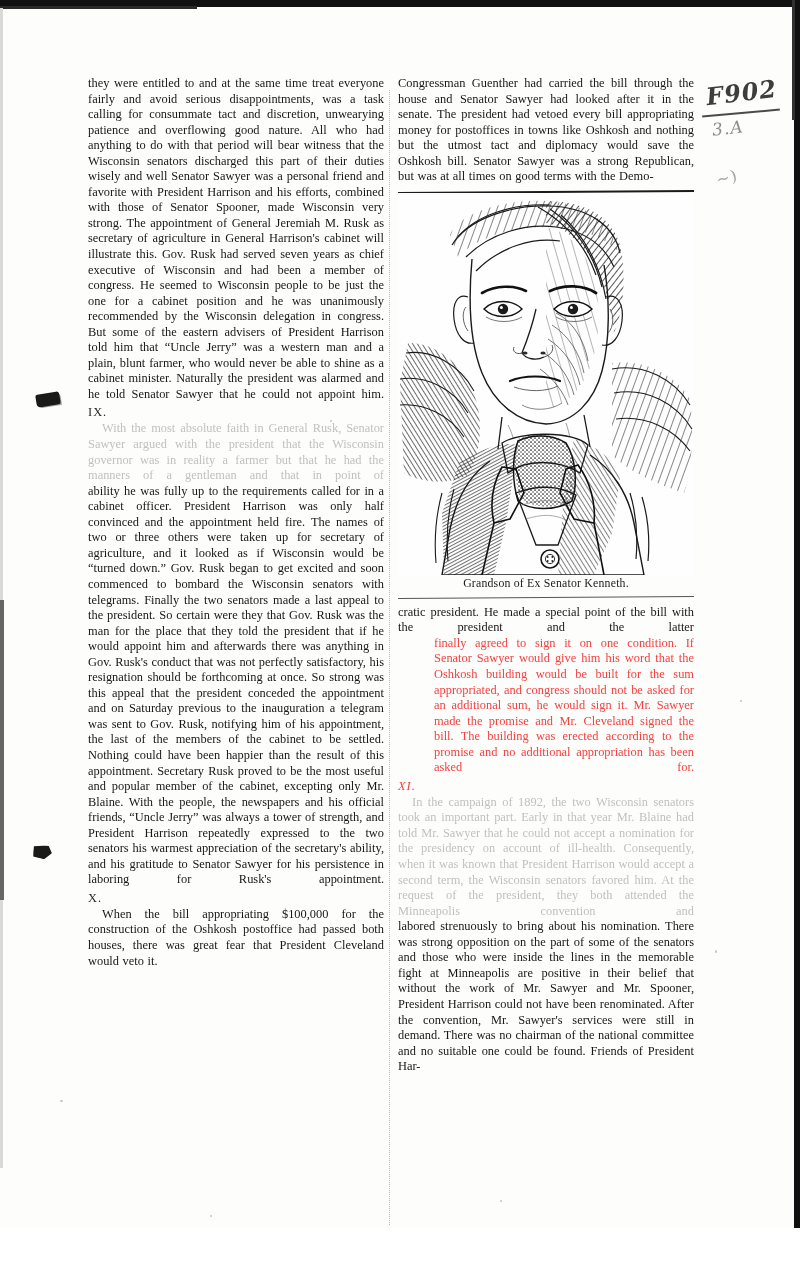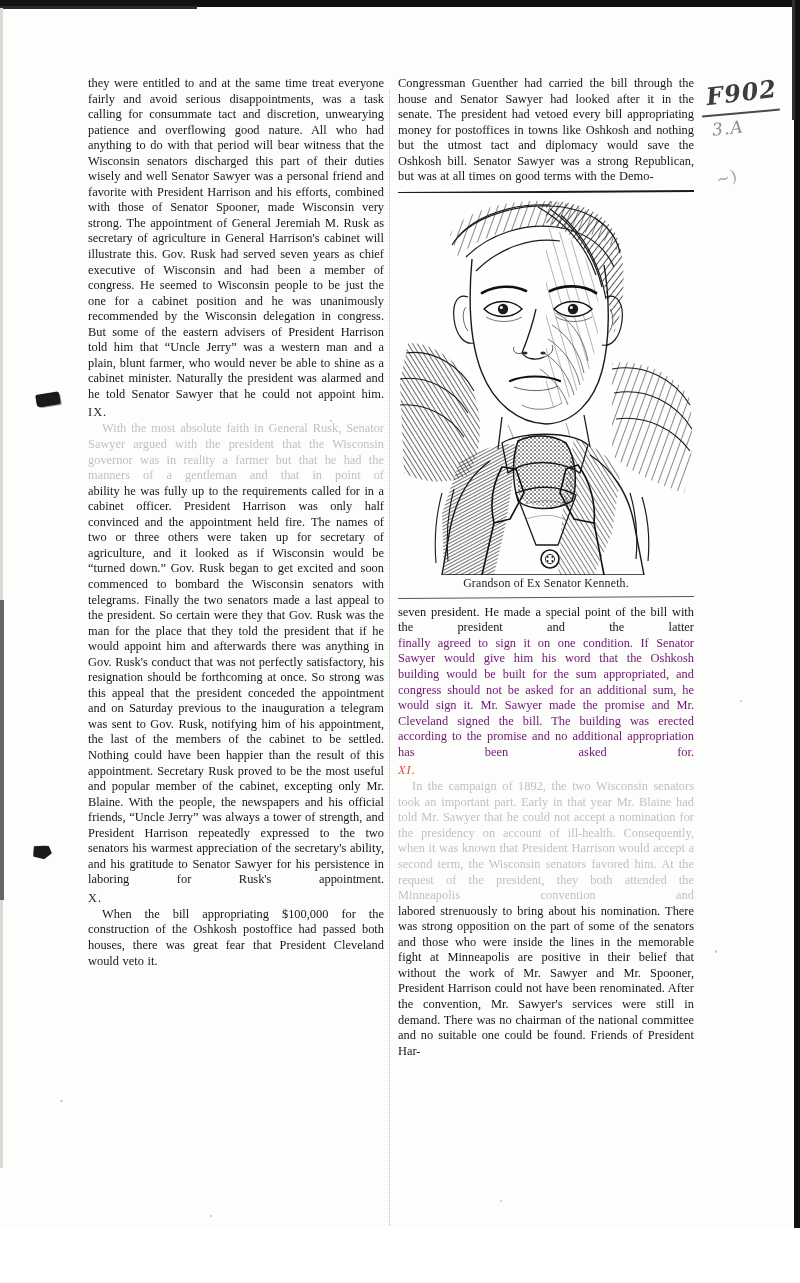--- a/index.html
+++ b/index.html
@@ -151,21 +151,21 @@
     color: #1c1c1c;
     font-family: "Liberation Serif", serif;
     word-spacing: 0.5px;
     text-indent: 0;
     filter: contrast(1.05);
   }
   p.body.indent { text-indent: 14px; }
   p.body.last { text-align-last: left; }
 
   
-  p.faded  { color: #701a75; }
+  p.faded  { color: #ef4444; margin-left: 36px; }
   p.faded2 { color: #bdbdbd; }
 
   .sec-head {
     margin: 3px 0 1px 0;
     font-size: 12.4px;
     text-align: left;
     letter-spacing: 1px;
     color: #2a2a2a;
     font-family: "Liberation Serif", serif;
   }
@@ -464,21 +464,21 @@
         </g>
       </svg>
     </div>
 
     <div class="caption">
       <span class="line2">Grandson of Ex Senator Kenneth.</span>
     </div>
 
     <div class="cut-rule thin"></div>
 
-    <p class="body">seven president.  He made a special point of the bill with the president and the latter</p>
+    <p class="body">cratic president.  He made a special point of the bill with the president and the latter</p>
 
     <p class="body faded">finally agreed to sign it on one condition. If Senator Sawyer would give him his word that the Oshkosh building would be built for the sum appropriated, and congress should not be asked for an additional sum, he would sign it.  Mr. Sawyer made the promise and Mr. Cleveland signed the bill. The building was erected according to the promise and no additional appropriation has been asked for.</p>
 
     <div class="sec-head light">XI.</div>
 
     <p class="body indent faded2">In the campaign of 1892, the two Wisconsin senators took an important part.  Early in that year Mr. Blaine had told Mr. Sawyer that he could not accept a nomination for the presidency on account of ill-health. Consequently, when it was known that President Harrison would accept a second term, the Wisconsin senators favored him. At the request of the president, they both attended the Minneapolis convention and</p>
 
     <p class="body last">labored strenuously to bring about his nomination.  There was strong opposition on the part of some of the senators and those who were inside the lines in the memorable fight at Minneapolis are positive in their belief that without the work of Mr. Sawyer and Mr. Spooner, President Harrison could not have been renominated.  After the convention, Mr. Sawyer's services were still in demand.  There was no chairman of the national committee and no  suitable one could be found.  Friends of President Har-</p>
   </div>
 

